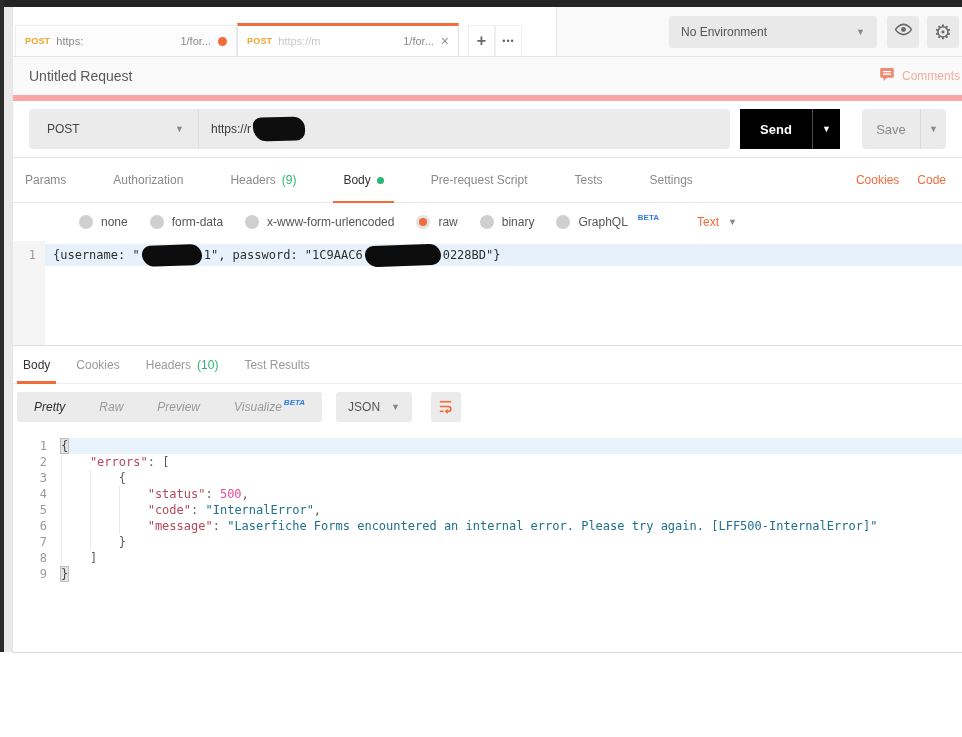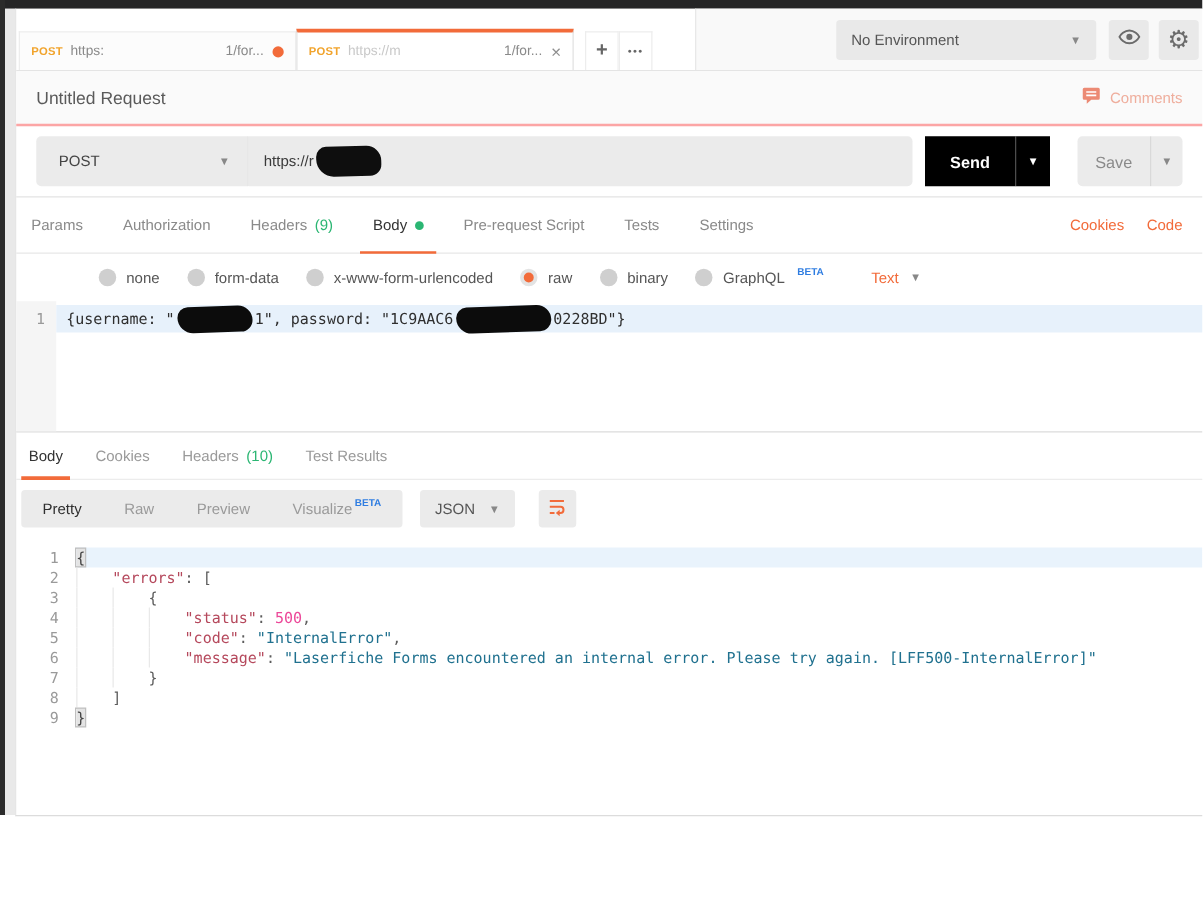--- a/index.html
+++ b/index.html
@@ -36,22 +36,22 @@
   .env-select { width:208px; height:32px; background:#e9e9e9; border-radius:3px; display:flex; align-items:center;
                 padding:0 12px; font-size:12px; color:#555; }
   .env-select .chev { margin-left:auto; }
   .icon-btn { width:32px; height:32px; background:#e9e9e9; border-radius:3px; display:flex; align-items:center;
               justify-content:center; flex:none; }
   .icon-btn.eye { margin-left:10px; }
   .icon-btn.gear { margin-left:8px; font-size:20px; color:#6b6b6b; line-height:1; }
   .chev { font-size:9px; color:#888; }
 
   
-  .subhdr { height:44px; background:#fafafa; border-bottom:2px solid #fca5a5; display:flex; align-items:center;
-            padding:0 16px 0 16px; flex:none; }
+  .subhdr { height:44px; background:#fafafa; border-bottom:6px solid #fca5a5; display:flex; align-items:center;
+            padding:0 2px 0 16px; flex:none; }
   .req-title { font-size:14px; color:#5a5a5a; }
   .comments { margin-left:auto; display:flex; align-items:center; gap:7px; font-size:12px; color:#efae9d; }
 
   
   .url-row { height:57px; border-bottom:1px solid #e3e3e3; display:flex; align-items:center; padding:0 16px; flex:none; }
   .method-select { width:170px; height:40px; background:#ebebeb; border-radius:4px 0 0 4px; border-right:1px solid #dcdcdc;
                    display:flex; align-items:center; padding:0 14px 0 18px; font-size:12px; color:#444; flex:none; }
   .method-select .chev { margin-left:auto; }
   .url-input { flex:1; height:40px; background:#ebebeb; border-radius:0 4px 4px 0; display:flex; align-items:center;
                padding:0 12px; font-size:12px; color:#3a3a3a; white-space:nowrap; overflow:hidden; }
@@ -97,21 +97,21 @@
             margin:0 2px; transform:rotate(-2deg); flex:none; }
 
   
   .resp { border-top:1px solid #dcdcdc; flex:1; display:flex; flex-direction:column; margin-top:auto; }
   .resp-tabs { height:38px; border-bottom:1px solid #ececec; display:flex; align-items:center;
                padding:0 16px 0 10px; font-size:12px; color:#9a9a9a; flex:none; }
   .resp-tab { position:relative; height:100%; display:flex; align-items:center; gap:6px; margin-right:26px; }
   .resp-tab.active { color:#333; }
   .resp-tab.active::after { content:""; position:absolute; left:-6px; right:-6px; bottom:-1px; height:3px; background:#f26b3a; }
   .resp-toolbar { height:46px; display:flex; align-items:center; padding:0 16px 0 4px; gap:14px; flex:none; }
-  .seg { display:flex; background:#ebebeb; border-radius:3px; height:30px; align-items:center; font-size:12px; color:#9a9a9a; }
+  .seg { display:flex; background:#ebebeb; border-radius:3px; height:30px; align-items:center; font-size:12px; color:#9a9a9a;font-style:italic; }
   .seg-item { padding:0 17px; display:flex; align-items:center; }
   .seg-item.active { color:#2f2f2f; }
   .fmt-select { height:30px; background:#ebebeb; border-radius:3px; display:flex; align-items:center;
                 padding:0 12px; gap:11px; font-size:12px; color:#555; }
   .wrap-btn { width:30px; height:30px; background:#ebebeb; border-radius:3px; display:flex; align-items:center;
               justify-content:center; margin-left:5px; }
 
   .resp-code { flex:1; font-family:"DejaVu Sans Mono", monospace; font-size:12px; padding-top:8px; color:#5c5c5c; overflow:hidden; }
   .cl { display:flex; height:16px; line-height:16px; white-space:pre; }
   .cl.hl { background:linear-gradient(to right, transparent 48px, #e9f3fc 48px); }
@@ -203,21 +203,21 @@
         <div class="save-main">
           <span>Save</span>
         </div>
         <div class="save-caret">
           <span class="chev">▼</span>
         </div>
       </div>
     </div>
 
     <div class="req-tabs">
-      <span id="req-tabs-items" style="display:flex;height:100%;">
+      <span id="req-tabs-items" style="display:flex;height:100%;gap:15px;">
           <div class="rtab">
             <span>Params</span>
           </div>
           <div class="rtab">
             <span>Authorization</span>
           </div>
           <div class="rtab">
             <span>Headers</span>
             <span class="cnt-green">(9)</span>
           </div>

